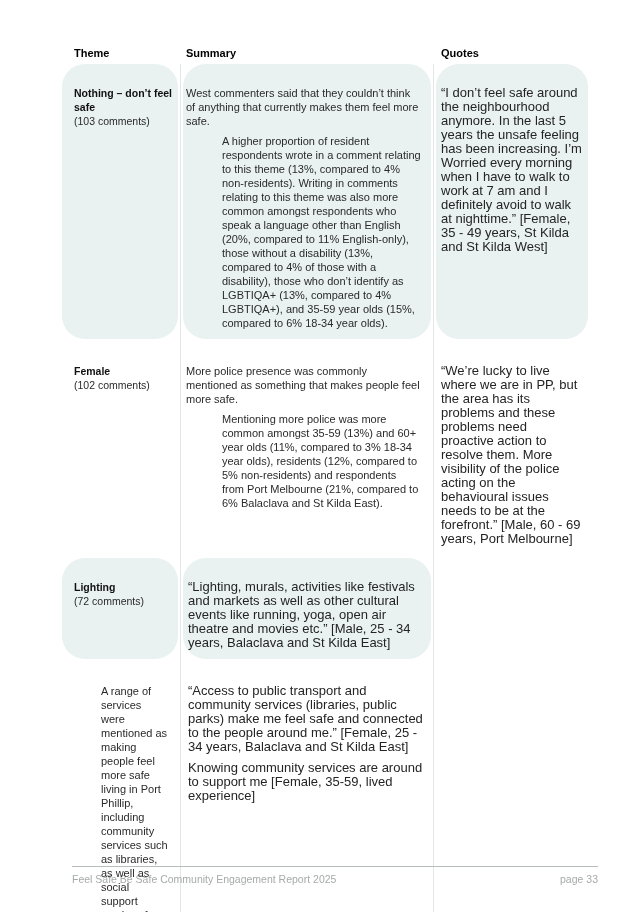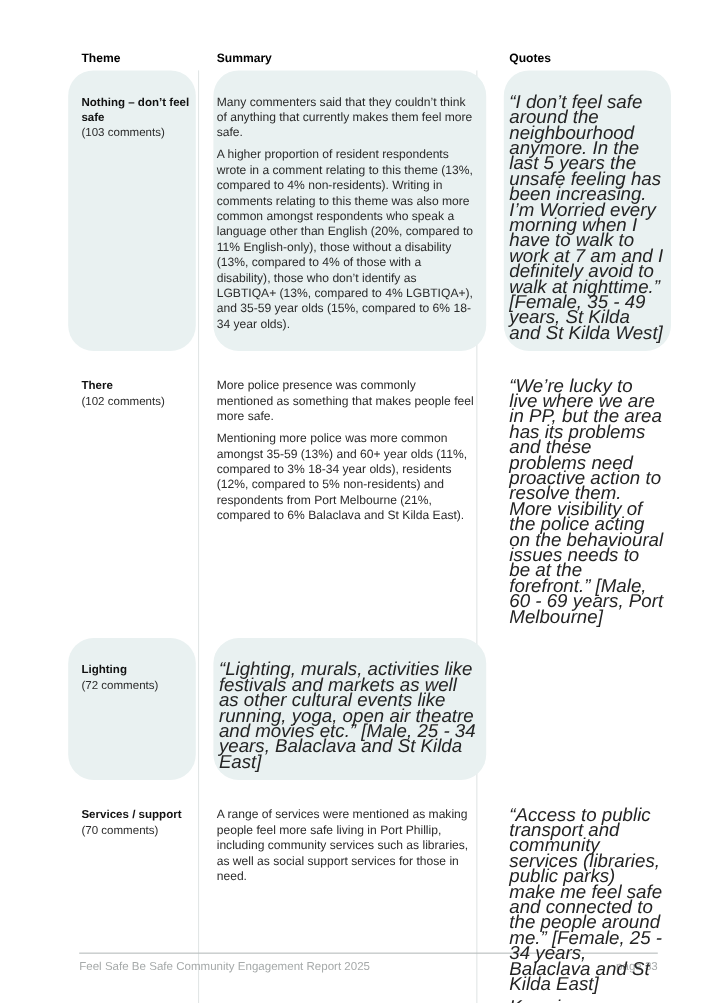--- a/index.html
+++ b/index.html
@@ -7,21 +7,21 @@
     width:638px;height:912px;position:relative;overflow:hidden;
     font-family:"Liberation Sans","DejaVu Sans",sans-serif;
     -webkit-font-smoothing:antialiased;
   }
   .content{position:absolute;left:62px;top:47px;width:526px;}
 
   
   .tbl-header,.tbl-row{
     display:grid;
     grid-template-columns:116px 248px 152px;
-    column-gap:16px;
+    column-gap:5px;
   }
   .tbl-header{margin-bottom:4px;}
   .tbl-header .hcell{
     font-size:11px;font-weight:bold;color:#000;line-height:13px;
   }
   .tbl-header .h-theme{padding-left:12px;}
   .tbl-header .h-summary{padding-left:3px;}
   .tbl-header .h-quotes{padding-left:5px;}
 
   .tbl-body{position:relative;}
@@ -43,23 +43,23 @@
 
   .theme-title{
     font-size:10.5px;font-weight:bold;color:#111;line-height:14px;
   }
   .theme-count{
     font-size:10.5px;color:#2a2a2a;line-height:14px;
   }
   .cell.summary p{
     margin:0 0 6px 0;font-size:11px;color:#2a2a2a;line-height:14px;
   }
-  .cell.summary p:last-child{margin-bottom:0;}
+  .cell.summary p:last-child{margin-bottom:0;margin-left:36px;}
   .cell.quotes p{
-    margin:0 0 7px 0;font-size:17px;font-style:italic;color:#242424;line-height:14px;
+    margin:0 0 7px 0;font-size:13px;color:#242424;line-height:14px;
   }
   .cell.quotes p:last-child{margin-bottom:0;}
 
   
   .footer{position:absolute;left:72px;top:866px;width:526px;}
   .footer-rule{height:1px;background:#b7bcbc;margin-bottom:6px;}
   .footer-text{
     display:flex;justify-content:space-between;
     font-size:10.5px;color:#a6aaaa;line-height:13px;
   }
@@ -76,31 +76,31 @@
   </div>
 
   <div class="tbl-body">
 
     <div class="tbl-row shaded">
       <div class="cell theme">
         <div class="theme-title">Nothing – don’t feel safe</div>
         <div class="theme-count">(103 comments)</div>
       </div>
       <div class="cell summary">
-        <p>Many commenters said that they couldn’t think of anything that currently makes them feel more safe.</p>
+        <p>West commenters said that they couldn’t think of anything that currently makes them feel more safe.</p>
         <p>A higher proportion of resident respondents wrote in a comment relating to this theme (13%, compared to 4% non-residents). Writing in comments relating to this theme was also more common amongst respondents who speak a language other than English (20%, compared to 11% English-only), those without a disability (13%, compared to 4% of those with a disability), those who don’t identify as LGBTIQA+ (13%, compared to 4% LGBTIQA+), and 35-59 year olds (15%, compared to 6% 18-34 year olds).</p>
       </div>
       <div class="cell quotes">
         <p>“I don’t feel safe around the neighbourhood anymore. In the last 5 years the unsafe feeling has been increasing. I’m Worried every morning when I have to walk to work at 7 am and I definitely avoid to walk at nighttime.” [Female, 35 - 49 years, St Kilda and St Kilda West]</p>
       </div>
     </div>
 
     <div class="tbl-row">
       <div class="cell theme">
-        <div class="theme-title">There</div>
+        <div class="theme-title">Female</div>
         <div class="theme-count">(102 comments)</div>
       </div>
       <div class="cell summary">
         <p>More police presence was commonly mentioned as something that makes people feel more safe.</p>
         <p>Mentioning more police was more common amongst 35-59 (13%) and 60+ year olds (11%, compared to 3% 18-34 year olds), residents (12%, compared to 5% non-residents) and respondents from Port Melbourne (21%, compared to 6% Balaclava and St Kilda East).</p>
       </div>
       <div class="cell quotes">
         <p>“We’re lucky to live where we are in PP, but the area has its problems and these problems need proactive action to resolve them. More visibility of the police acting on the behavioural issues needs to be at the forefront.” [Male, 60 - 69 years, Port Melbourne]</p>
       </div>
     </div>
@@ -109,24 +109,20 @@
       <div class="cell theme">
         <div class="theme-title">Lighting</div>
         <div class="theme-count">(72 comments)</div>
       </div>
       <div class="cell quotes">
         <p>“Lighting, murals, activities like festivals and markets as well as other cultural events like running, yoga, open air theatre and movies etc.” [Male, 25 - 34 years, Balaclava and St Kilda East]</p>
       </div>
     </div>
 
     <div class="tbl-row">
-      <div class="cell theme">
-        <div class="theme-title">Services / support</div>
-        <div class="theme-count">(70 comments)</div>
-      </div>
       <div class="cell summary">
         <p>A range of services were mentioned as making people feel more safe living in Port Phillip, including community services such as libraries, as well as social support services for those in need.</p>
       </div>
       <div class="cell quotes">
         <p>“Access to public transport and community services (libraries, public parks) make me feel safe and connected to the people around me.” [Female, 25 - 34 years, Balaclava and St Kilda East]</p>
         <p>Knowing community services are around to support me [Female, 35-59, lived experience]</p>
       </div>
     </div>
 
   </div>

